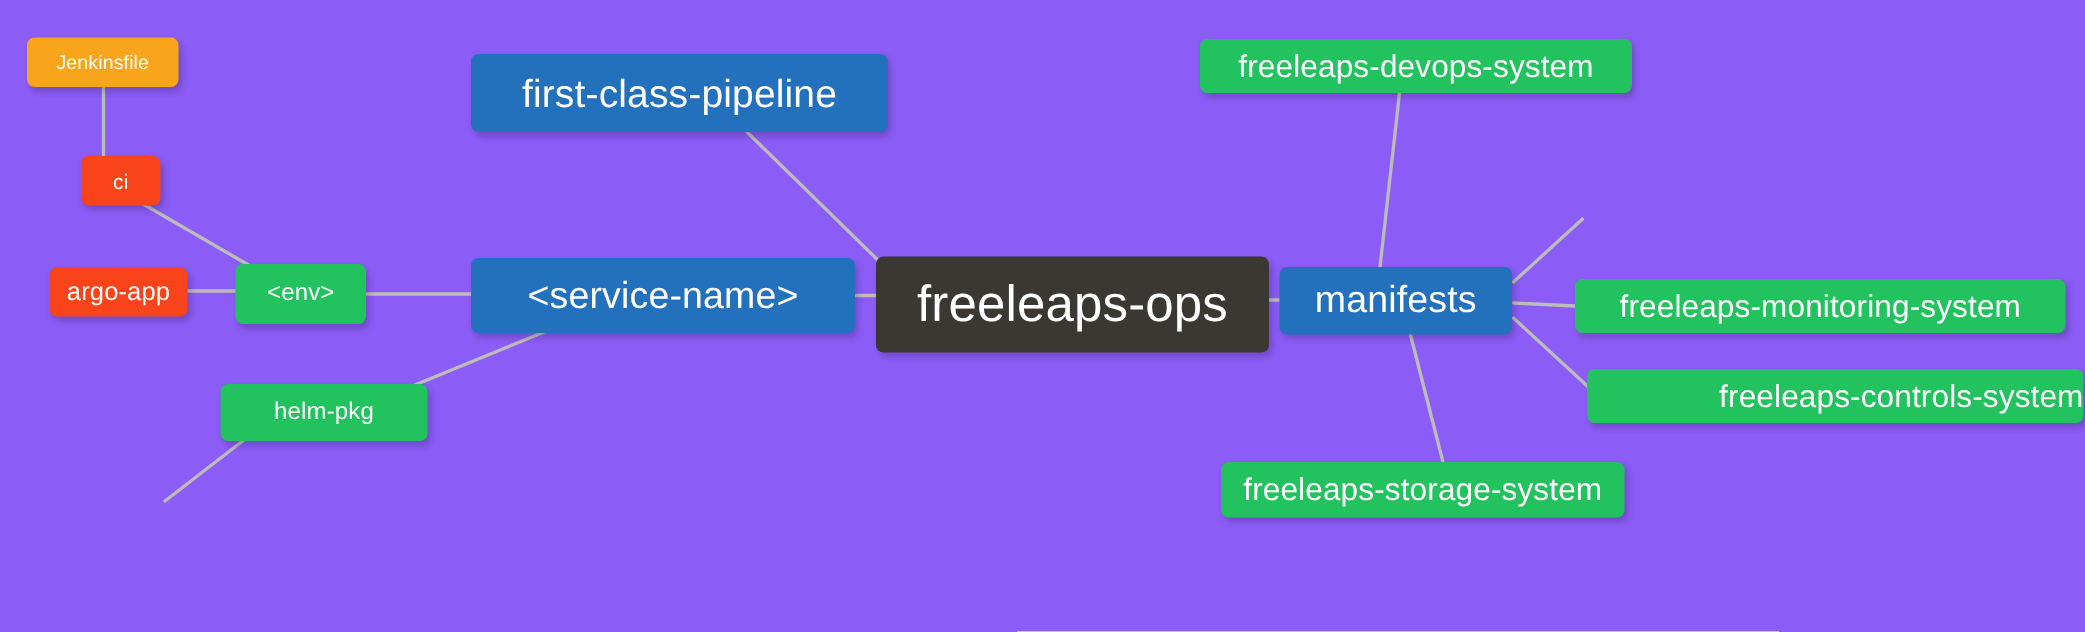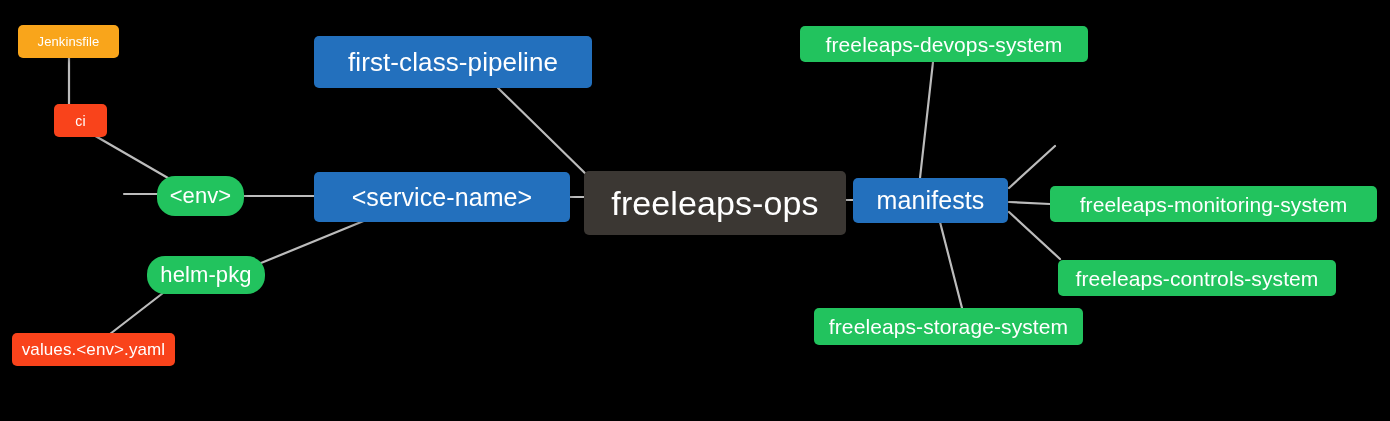--- a/index.html
+++ b/index.html
@@ -9,21 +9,21 @@
     background: #ffffff;
   }
   body {
     font-family: "Liberation Sans", sans-serif;
     -webkit-font-smoothing: antialiased;
   }
   #canvas {
     position: relative;
     width: 1390px;
     height: 421px;
-    background: #000000;
+    background: #8b5cf6;
     overflow: hidden;
   }
   #edges {
     position: absolute;
     left: 0;
     top: 0;
     width: 1390px;
     height: 421px;
     pointer-events: none;
   }
@@ -43,21 +43,21 @@
   }
   .node-label {
     display: block;
     white-space: nowrap;
   }
   
   .sz-root   { font-size: 34px; }
   .sz-l1     { font-size: 26px; }
   .sz-l1s    { font-size: 25px; }
   .sz-l2     { font-size: 21px; }
-  .sz-l2b    { font-size: 22px; border-radius: 18px; }
+  .sz-l2b    { font-size: 16px; }
   .sz-l3     { font-size: 17px; }
   .sz-tiny   { font-size: 13px; }
   .sz-mini   { font-size: 14px; }
 </style>
 </head>
 <body>
 
 <div id="canvas">
 
   <svg id="edges" viewBox="0 0 1390 421" xmlns="http://www.w3.org/2000/svg">
@@ -94,32 +94,32 @@
   </svg>
 
   <div class="node sz-tiny" style="left:18px; top:25px; width:101px; height:33px; background:#f9a51b;">
     <span class="node-label">Jenkinsfile</span>
   </div>
 
   <div class="node sz-mini" style="left:54px; top:104px; width:53px; height:33px; background:#f9431b;">
     <span class="node-label">ci</span>
   </div>
 
+  <div class="node sz-l3" style="left:33px; top:178px; width:92px; height:33px; background:#f9431b;">
+    <span class="node-label">argo-app</span>
+  </div>
 
   <div class="node sz-l2b" style="left:157px; top:176px; width:87px; height:40px; background:#22c35e;">
     <span class="node-label">&lt;env&gt;</span>
   </div>
 
-  <div class="node sz-l2b" style="left:147px; top:256px; width:118px; height:38px; background:#22c35e;">
+  <div class="node sz-l2b" style="left:147px; top:256px; width:138px; height:38px; background:#22c35e;">
     <span class="node-label">helm-pkg</span>
   </div>
 
-  <div class="node sz-l3" style="left:12px; top:333px; width:163px; height:33px; background:#f9431b;">
-    <span class="node-label">values.&lt;env&gt;.yaml</span>
-  </div>
 
   <div class="node sz-l1" style="left:314px; top:36px; width:278px; height:52px; background:#2370bd;">
     <span class="node-label">first-class-pipeline</span>
   </div>
 
   <div class="node sz-l1s" style="left:314px; top:172px; width:256px; height:50px; background:#2370bd;">
     <span class="node-label">&lt;service-name&gt;</span>
   </div>
 
   <div class="node sz-root" style="left:584px; top:171px; width:262px; height:64px; background:#3b3733;">
@@ -132,21 +132,21 @@
 
   <div class="node sz-l2" style="left:800px; top:26px; width:288px; height:36px; background:#22c35e;">
     <span class="node-label">freeleaps-devops-system</span>
   </div>
 
 
   <div class="node sz-l2" style="left:1050px; top:186px; width:327px; height:36px; background:#22c35e;">
     <span class="node-label">freeleaps-monitoring-system</span>
   </div>
 
-  <div class="node sz-l2" style="left:1058px; top:260px; width:278px; height:36px; background:#22c35e;">
+  <div class="node sz-l2" style="left:1058px; top:246px; width:331px; height:36px; background:#22c35e;justify-content:flex-end;">
     <span class="node-label">freeleaps-controls-system</span>
   </div>
 
   <div class="node sz-l2" style="left:814px; top:308px; width:269px; height:37px; background:#22c35e;">
     <span class="node-label">freeleaps-storage-system</span>
   </div>
 
 </div>
 
 </body></html>

